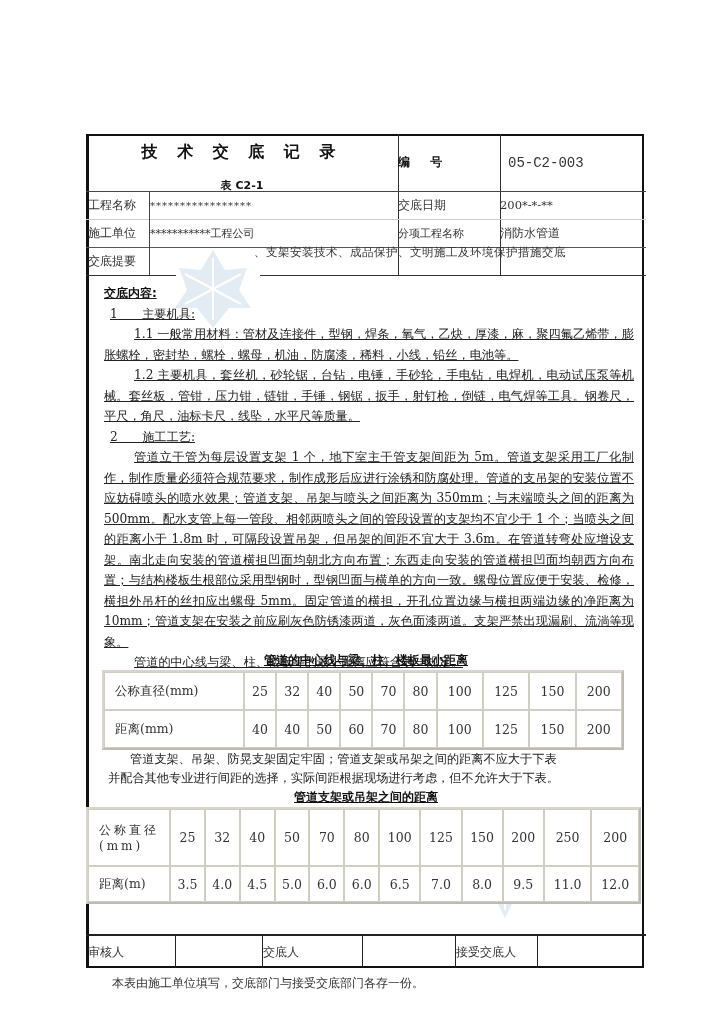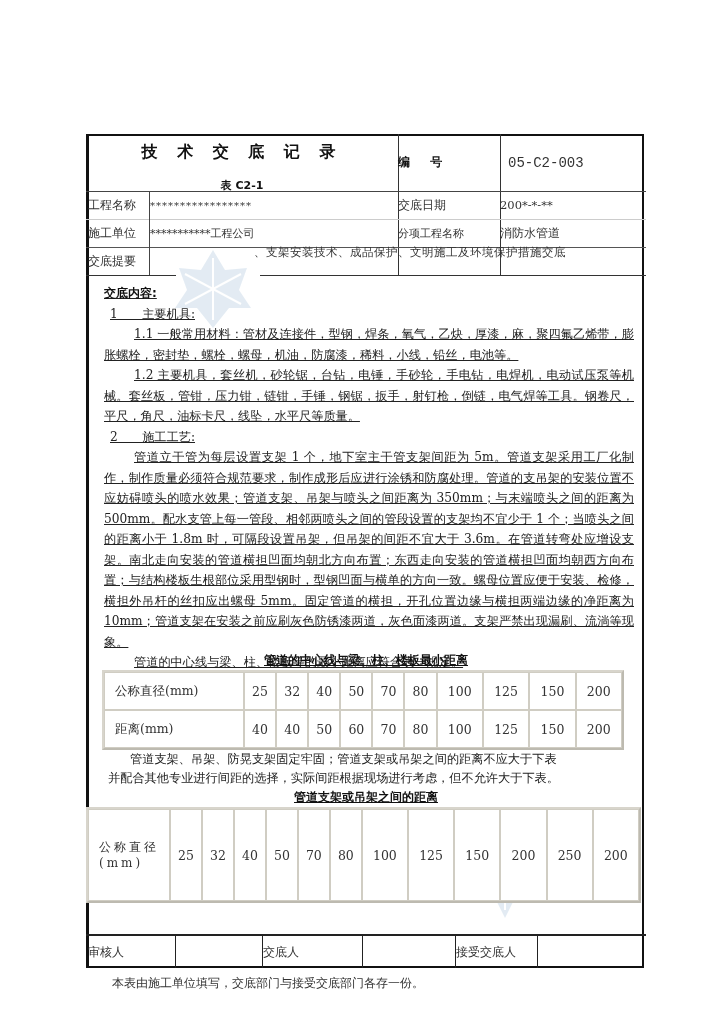--- a/index.html
+++ b/index.html
@@ -160,20 +160,35 @@
       <td>50</td>
       <td>70</td>
       <td>80</td>
       <td>100</td>
       <td>125</td>
       <td>150</td>
       <td>200</td>
       <td>250</td>
       <td>200</td>
     </tr>
+    <tr style="height:36px;">
+      <td class="lbl">距离(m)</td>
+      <td>3.5</td>
+      <td>4.0</td>
+      <td>4.5</td>
+      <td>5.0</td>
+      <td>6.0</td>
+      <td>6.0</td>
+      <td>6.5</td>
+      <td>7.0</td>
+      <td>8.0</td>
+      <td>9.5</td>
+      <td>11.0</td>
+      <td>12.0</td>
+    </tr>
   </tbody>
     </table>
 
   <div class="hline" style="left:86px;top:896px;width:560px;background:#222;height:2px;"></div>
   <div class="vline" style="left:175px;top:897px;height:33px;background:#222;"></div>
   <div class="vline" style="left:262px;top:897px;height:33px;background:#222;"></div>
   <div class="vline" style="left:362px;top:897px;height:33px;background:#222;"></div>
   <div class="vline" style="left:455px;top:897px;height:33px;background:#222;"></div>
   <div class="vline" style="left:537px;top:897px;height:33px;background:#222;"></div>
 

